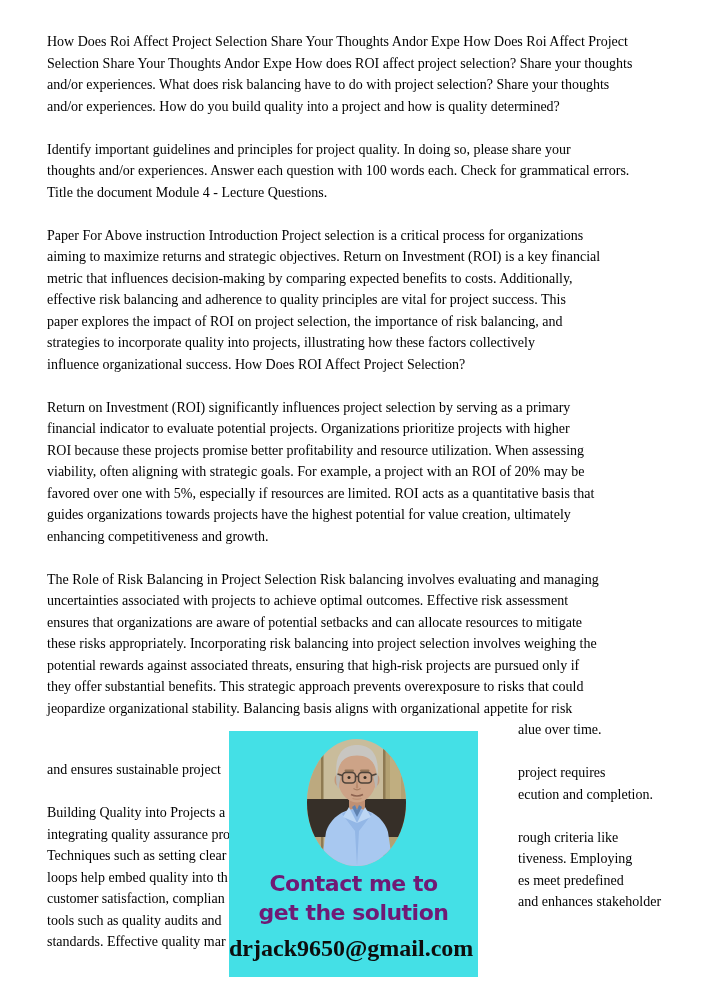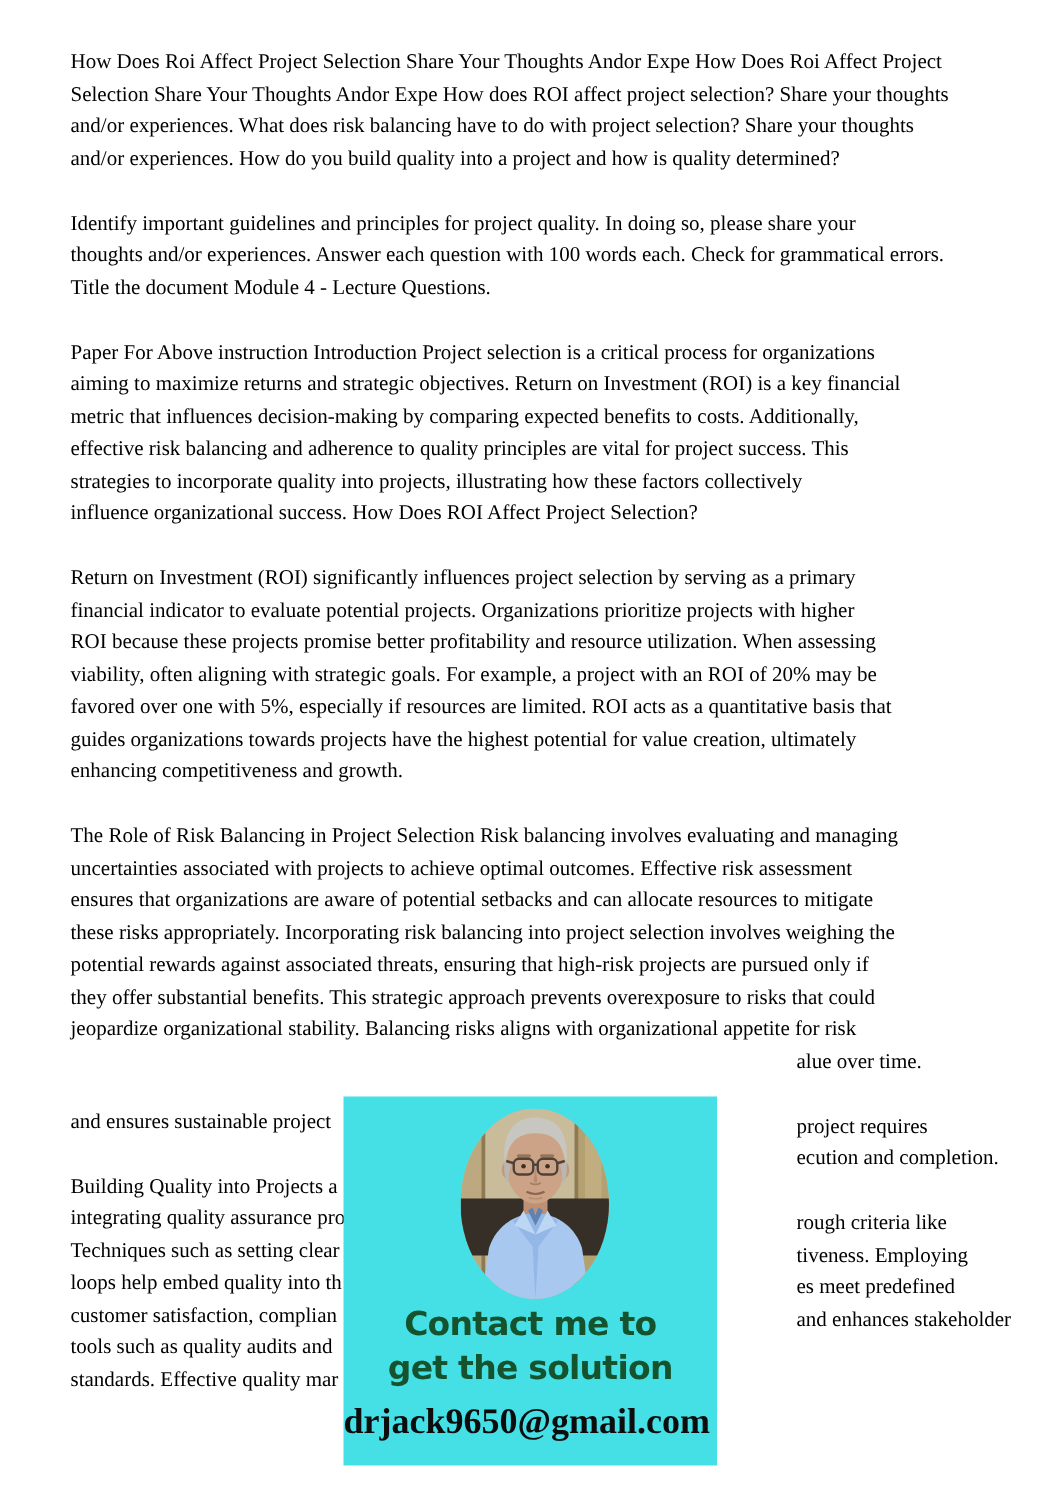--- a/index.html
+++ b/index.html
@@ -23,21 +23,21 @@
   }
   .para{margin:0 0 21.5px 0;}
   .line{
     position:relative;
     height:21.5px;
     white-space:nowrap;
   }
   .split .frag-l{display:inline-block;white-space:nowrap;margin-top:40px;}
   .split .frag-r{
     position:absolute;
-    left:444px;
+    left:431px;
     top:0;
     white-space:nowrap;
     padding-left:40px;
   }
   
   .promo{
     position:absolute;
     left:229px;
     top:731px;
     width:249px;
@@ -93,40 +93,41 @@
       <div class="para">
         <div class="line">Identify important guidelines and principles for project quality. In doing so, please share your</div>
         <div class="line">thoughts and/or experiences. Answer each question with 100 words each. Check for grammatical errors.</div>
         <div class="line">Title the document Module 4 - Lecture Questions.</div>
       </div>
       <div class="para">
         <div class="line">Paper For Above instruction Introduction Project selection is a critical process for organizations</div>
         <div class="line">aiming to maximize returns and strategic objectives. Return on Investment (ROI) is a key financial</div>
         <div class="line">metric that influences decision-making by comparing expected benefits to costs. Additionally,</div>
         <div class="line">effective risk balancing and adherence to quality principles are vital for project success. This</div>
+        <div class="line">paper explores the impact of ROI on project selection, the importance of risk balancing, and</div>
         <div class="line">strategies to incorporate quality into projects, illustrating how these factors collectively</div>
         <div class="line">influence organizational success. How Does ROI Affect Project Selection?</div>
       </div>
       <div class="para">
         <div class="line">Return on Investment (ROI) significantly influences project selection by serving as a primary</div>
         <div class="line">financial indicator to evaluate potential projects. Organizations prioritize projects with higher</div>
         <div class="line">ROI because these projects promise better profitability and resource utilization. When assessing</div>
         <div class="line">viability, often aligning with strategic goals. For example, a project with an ROI of 20% may be</div>
         <div class="line">favored over one with 5%, especially if resources are limited. ROI acts as a quantitative basis that</div>
         <div class="line">guides organizations towards projects have the highest potential for value creation, ultimately</div>
         <div class="line">enhancing competitiveness and growth.</div>
       </div>
       <div class="para">
         <div class="line">The Role of Risk Balancing in Project Selection Risk balancing involves evaluating and managing</div>
         <div class="line">uncertainties associated with projects to achieve optimal outcomes. Effective risk assessment</div>
         <div class="line">ensures that organizations are aware of potential setbacks and can allocate resources to mitigate</div>
         <div class="line">these risks appropriately. Incorporating risk balancing into project selection involves weighing the</div>
         <div class="line">potential rewards against associated threats, ensuring that high-risk projects are pursued only if</div>
         <div class="line">they offer substantial benefits. This strategic approach prevents overexposure to risks that could</div>
-        <div class="line">jeopardize organizational stability. Balancing risks aligns with organizational appetite for risk</div>
+        <div class="line">jeopardize organizational stability. Balancing basis aligns with organizational appetite for risk</div>
         <div class="line split"><span class="frag-l">and ensures sustainable project</span><span class="frag-r">alue over time.</span></div>
       </div>
       <div class="para">
         <div class="line split"><span class="frag-l">Building Quality into Projects a</span><span class="frag-r">project requires</span></div>
         <div class="line split"><span class="frag-l">integrating quality assurance pro</span><span class="frag-r">ecution and completion.</span></div>
         <div class="line split"><span class="frag-l">Techniques such as setting clear</span></div>
         <div class="line split"><span class="frag-l">loops help embed quality into th</span><span class="frag-r">rough criteria like</span></div>
         <div class="line split"><span class="frag-l">customer satisfaction, complian</span><span class="frag-r">tiveness. Employing</span></div>
         <div class="line split"><span class="frag-l">tools such as quality audits and</span><span class="frag-r">es meet predefined</span></div>
         <div class="line split"><span class="frag-l">standards. Effective quality mar</span><span class="frag-r">and enhances stakeholder</span></div>
@@ -177,20 +178,20 @@
         <circle cx="42" cy="38.5" r="1.5" fill="#3A2E24"></circle>
         <circle cx="58" cy="38.5" r="1.5" fill="#3A2E24"></circle>
 
         <path d="M50 39 L48.8 48 C48.8 50 51.2 50 51.2 48 L50 39 Z" fill="#B98B6E"></path>
         <path d="M46.5 49.5 C48.5 51 51.5 51 53.5 49.5" stroke="#A87E62" stroke-width="1.1" fill="none"></path>
 
         <path d="M44 55.5 C48 57.5 52 57.5 56 55.5" stroke="#8E6350" stroke-width="1.4" fill="none"></path>
         <path d="M45.5 59.5 C48.5 60.5 51.5 60.5 54.5 59.5" stroke="#B98B6E" stroke-width="0.9" fill="none"></path>
       </svg>
     </div>
-    <div class="headline" style="color: #14532d;">
+    <div class="headline" style="color: #701a75;">
       <div>Contact me to</div>
       <div>get the solution</div>
     </div>
     <div class="email">drjack9650@gmail.com</div>
   </div>
 
 </div>
 
 </body></html>

